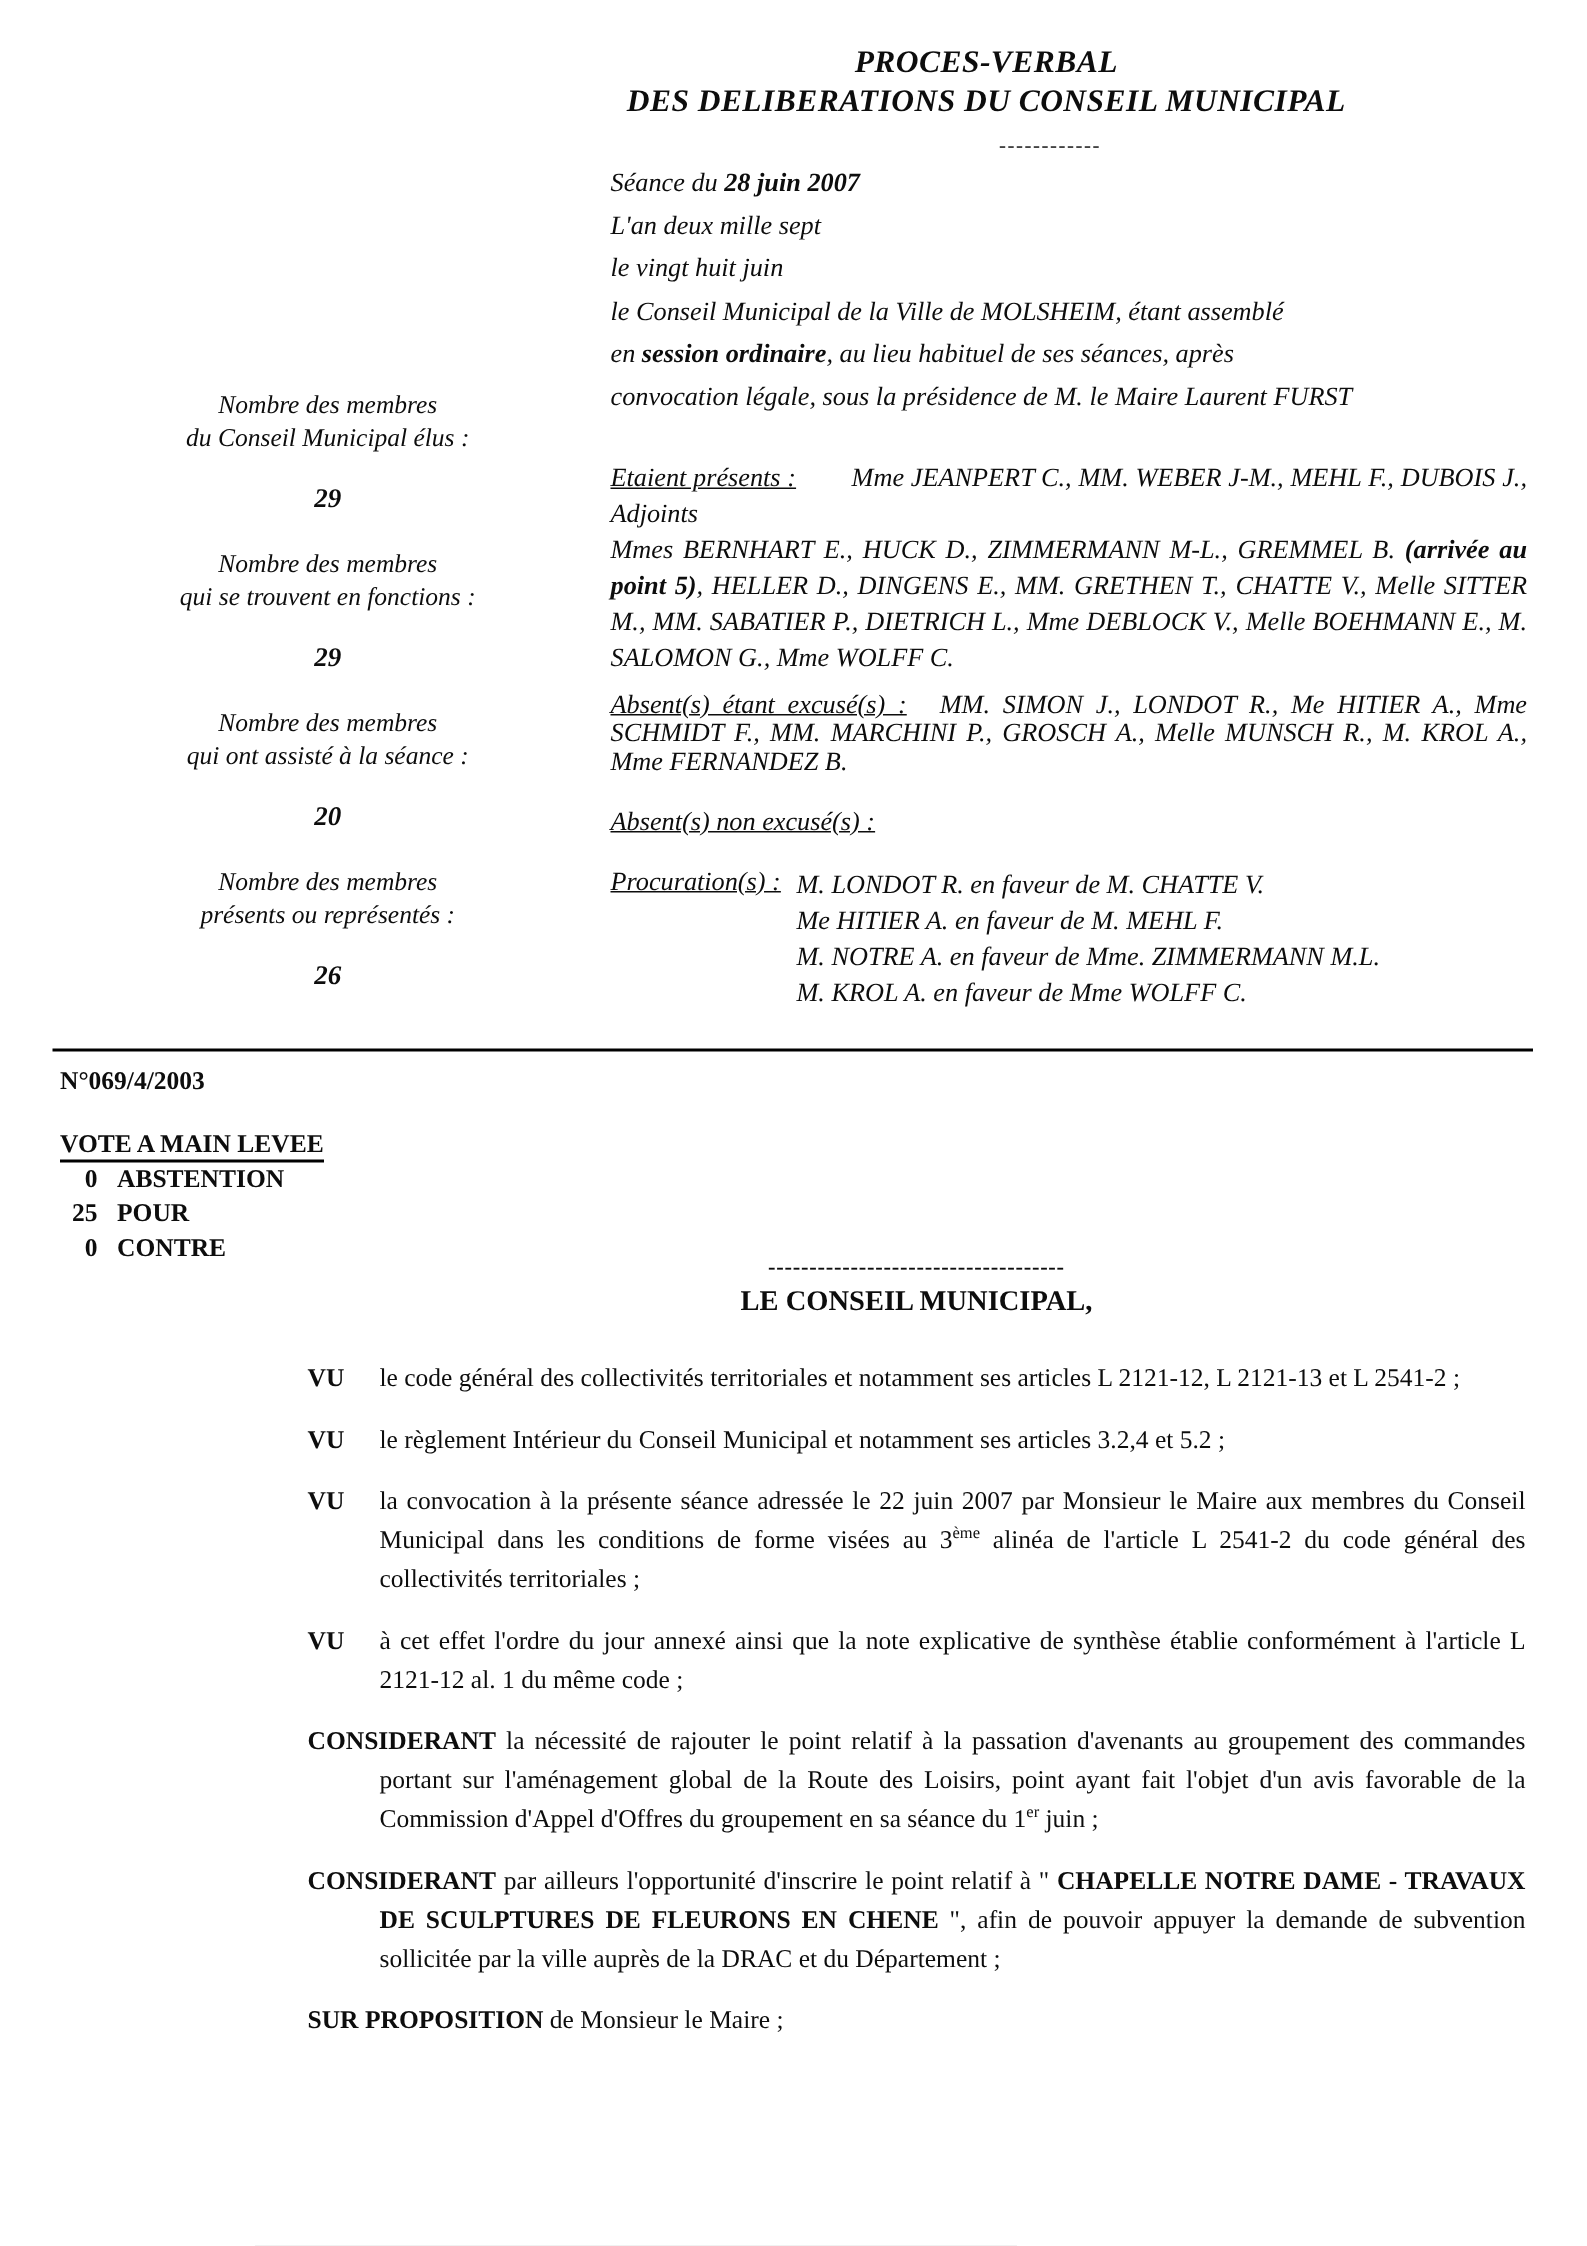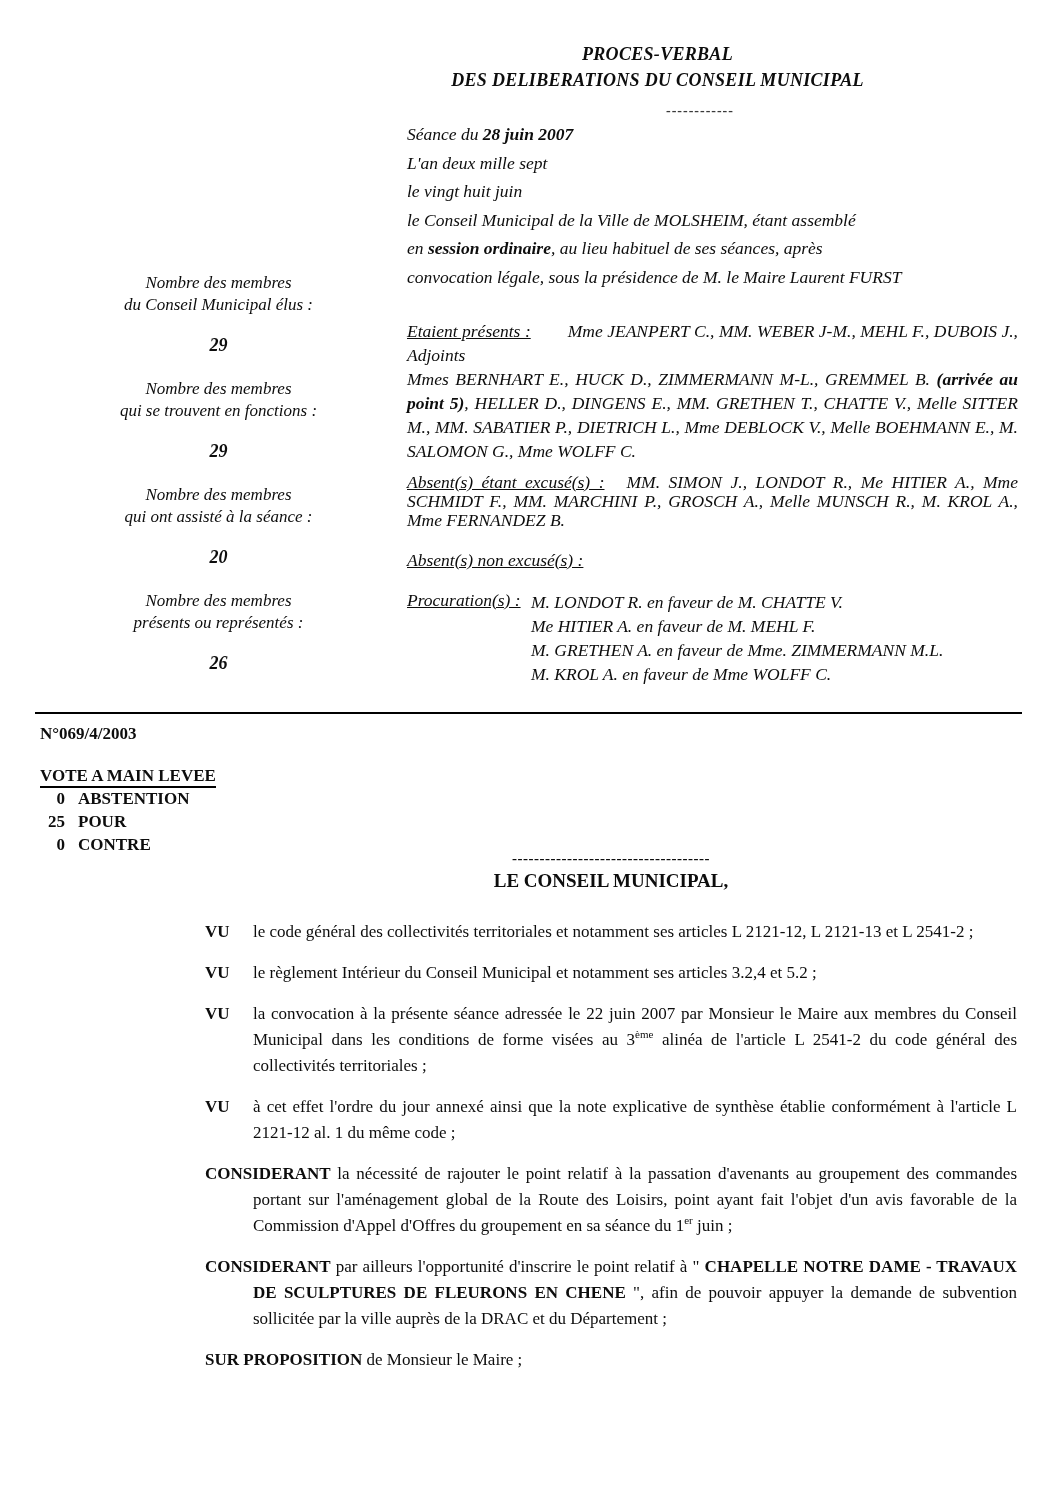--- a/index.html
+++ b/index.html
@@ -1,22 +1,22 @@
 <!DOCTYPE html>
 <html><head>
 <meta charset="utf-8">
 <style>
   html,body { margin:0; padding:0; background:#e8e8e8; }
   .page {
     width:1058px; height:1497px; margin:0 auto; background:#ffffff;
     font-family:"Liberation Serif", serif; color:#0d0d0d; position:relative; overflow:hidden;
   }
   
-  .doc-title { padding-top:41px; margin-left:295px; width:725px; text-align:center;
-    font-size:18px; font-weight:bold; font-style:italic; line-height:26px; letter-spacing:.3px; }
+  .doc-title { padding-top:28px; margin-left:295px; width:725px; text-align:center;
+    font-size:21px; font-weight:bold; font-style:italic; line-height:26px; letter-spacing:.3px; }
   .title-sep { margin:13px 0 0 666px; width:80px; font-weight:bold; font-size:14px;
     letter-spacing:1px; color:#3a3a3a; line-height:10px; }
   
   .top-row { display:flex; margin-top:6px; }
   .col-left { width:407px; box-sizing:border-box; padding:0 70px 0 100px;
     text-align:center; font-style:italic; }
   .mc-label { font-size:17px; line-height:22px; }
   .mc-first { margin-top:150px; }
   .mc-value { font-size:18px; font-weight:bold; margin:19px 0 22px; }
   .col-right { flex:1; box-sizing:border-box; padding-right:40px; font-style:italic; font-size:17.5px; }
@@ -117,21 +117,21 @@
 
       <div class="para-unexcused">
         <p><span class="u">Absent(s) non excusé(s) :</span></p>
       </div>
 
       <div class="procurations">
         <div class="proc-label"><span class="u">Procuration(s) :</span></div>
         <div class="proc-list">
           <div>M. LONDOT R. en faveur de M. CHATTE V.</div>
           <div>Me HITIER A. en faveur de M. MEHL F.</div>
-          <div>M. GRETHEN A. en faveur de Mme. ZIMMERMANN M.L.</div>
+          <div>M. NOTRE A. en faveur de Mme. ZIMMERMANN M.L.</div>
           <div>M. KROL A. en faveur de Mme WOLFF C.</div>
         </div>
       </div>
     </div>
   </div>
 
   <hr class="rule">
 
   <div class="delib">
     <div class="delib-left">

